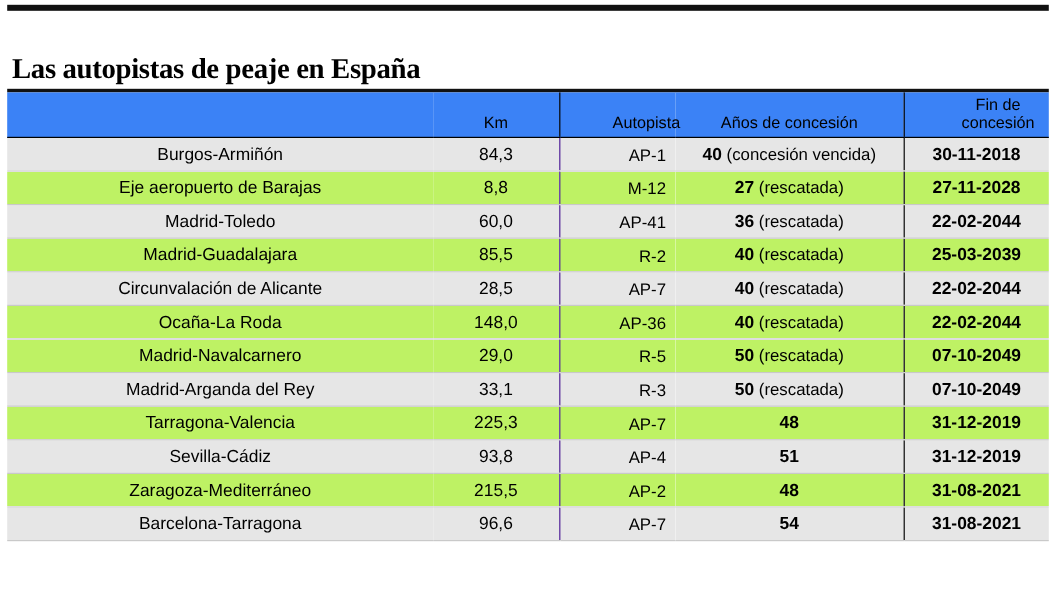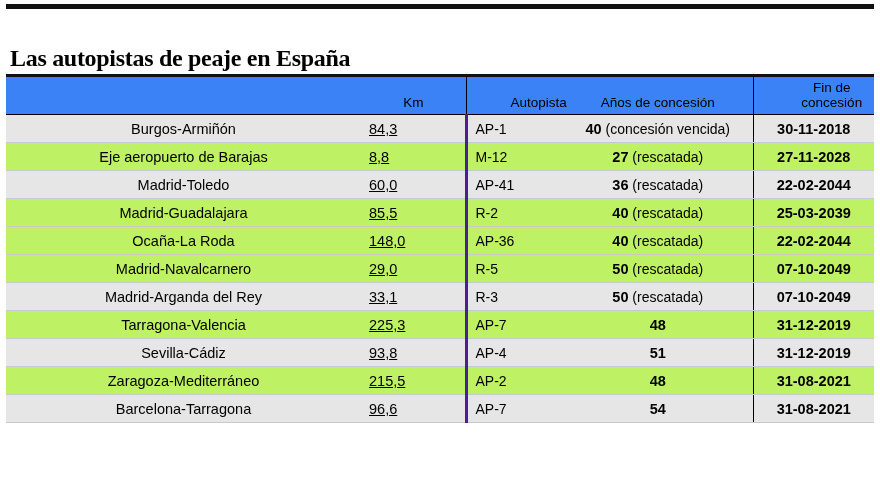--- a/index.html
+++ b/index.html
@@ -69,22 +69,22 @@
     height: 19px;
     border-bottom: 1px solid #c9c9c9;
     vertical-align: middle;
     white-space: nowrap;
     overflow: hidden;
   }
   tbody tr.shaded td { background: #e6e6e6; }
   tbody tr.plain td { background: #bef264; }
 
   td.name { text-align: center; font-size: 14.5px; }
-  td.km   { text-align: left; font-size: 14.5px; text-decoration: underline; }
-  td.aut  { text-align: left; font-size: 14px; border-left: 3px solid #4c1d95; }
+  td.km   { text-align: center; font-size: 14.5px; }
+  td.aut  { text-align: right; font-size: 14px; border-left: 1px solid #4c1d95; }
   td.anos { text-align: center; font-size: 14px; }
   td.fin  { text-align: center; font-weight: bold; font-size: 14.5px; border-left: 1px solid #000; }
   td.anos .num { font-weight: bold; font-size: 14.5px; }
   td.anos .note { font-weight: normal; }
 </style>
 </head>
 <body>
 
 <div class="page">
 
@@ -133,20 +133,27 @@
           <td class="anos"><span class="num">36</span><span class="note"> (rescatada)</span></td>
           <td class="fin">22-02-2044</td>
         </tr>
         <tr class="plain">
           <td class="name">Madrid-Guadalajara</td>
           <td class="km">85,5</td>
           <td class="aut">R-2</td>
           <td class="anos"><span class="num">40</span><span class="note"> (rescatada)</span></td>
           <td class="fin">25-03-2039</td>
         </tr>
+        <tr class="shaded">
+          <td class="name">Circunvalación de Alicante</td>
+          <td class="km">28,5</td>
+          <td class="aut">AP-7</td>
+          <td class="anos"><span class="num">40</span><span class="note"> (rescatada)</span></td>
+          <td class="fin">22-02-2044</td>
+        </tr>
         <tr class="plain">
           <td class="name">Ocaña-La Roda</td>
           <td class="km">148,0</td>
           <td class="aut">AP-36</td>
           <td class="anos"><span class="num">40</span><span class="note"> (rescatada)</span></td>
           <td class="fin">22-02-2044</td>
         </tr>
         <tr class="plain">
           <td class="name">Madrid-Navalcarnero</td>
           <td class="km">29,0</td>

